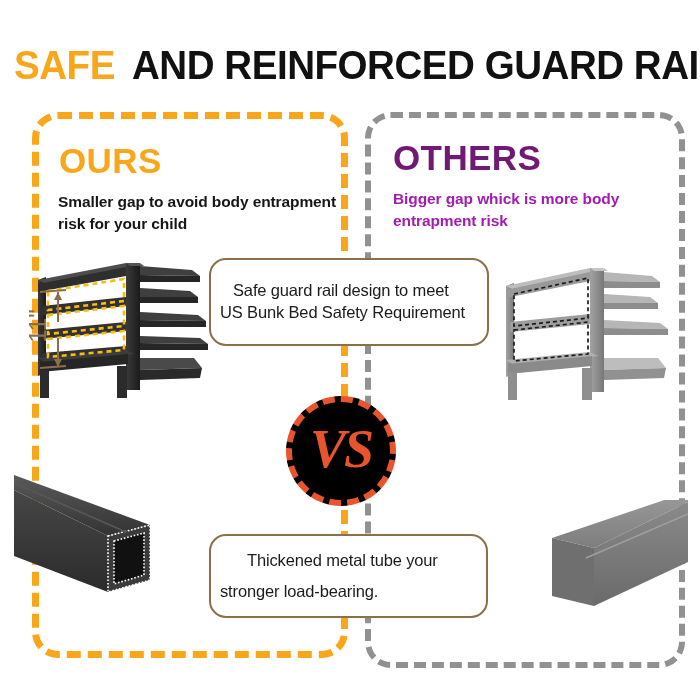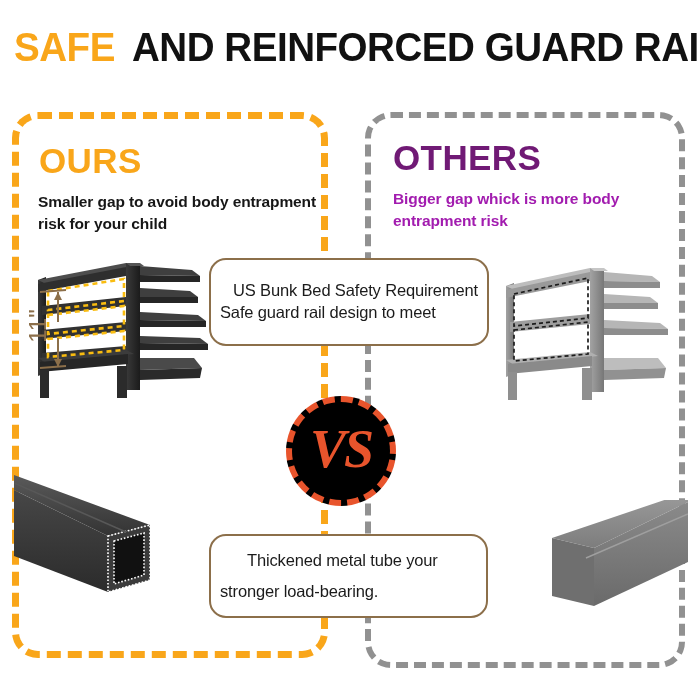--- a/index.html
+++ b/index.html
@@ -13,21 +13,21 @@
     position: relative;
     overflow: hidden;
     font-family: "Liberation Sans", sans-serif;
     -webkit-font-smoothing: antialiased;
   }
 
   
   #title-bar {
     position: absolute;
     left: 14px;
-    top: 22px;
+    top: 40px;
     width: 686px;
     height: 50px;
     display: flex;
     align-items: center;
     white-space: nowrap;
   }
   .title-word {
     font-family: "Liberation Sans Narrow", "Liberation Sans", sans-serif;
     font-weight: bold;
     font-size: 41px;
@@ -39,21 +39,21 @@
   #title-safe { color: #F9A61A; }
   #title-rest { color: #111111; margin-left: 11px; }
 
   
   .panel {
     position: absolute;
     border-radius: 26px;
     box-sizing: border-box;
   }
   #panel-ours {
-    left: 12px;
+    left: 32px;
     top: 112px;
     width: 316px;
     height: 546px;
     border: 7px dashed #F9A61A;
   }
   #panel-others {
     left: 365px;
     top: 112px;
     width: 320px;
     height: 556px;
@@ -334,22 +334,22 @@
     </defs>
 
     <polygon points="168,2 74,48 32,38 168,-8" fill="url(#tubeTopG)"></polygon>
     <polygon points="168,2 74,48 74,106 168,62" fill="url(#tubeSideG)"></polygon>
     <polygon points="74,48 32,38 32,96 74,106" fill="#6f6f6f"></polygon>
     <line x1="168" y1="14" x2="66" y2="58" stroke="#9f9f9f" stroke-width="1.5"></line>
   </svg>
 </div>
 
 <div class="callout" id="callout-1">
+  <div class="line">Safe guard rail design to meet</div>
   <div class="line">US Bunk Bed Safety Requirement</div>
-  <div class="line">Safe guard rail design to meet</div>
 </div>
 
 <div class="callout" id="callout-2">
   <div class="line">Thickened metal tube your</div>
   <div class="line">stronger load-bearing.</div>
 </div>
 
 <div id="vs-badge">
   <span id="vs-text">VS</span>
 </div>

